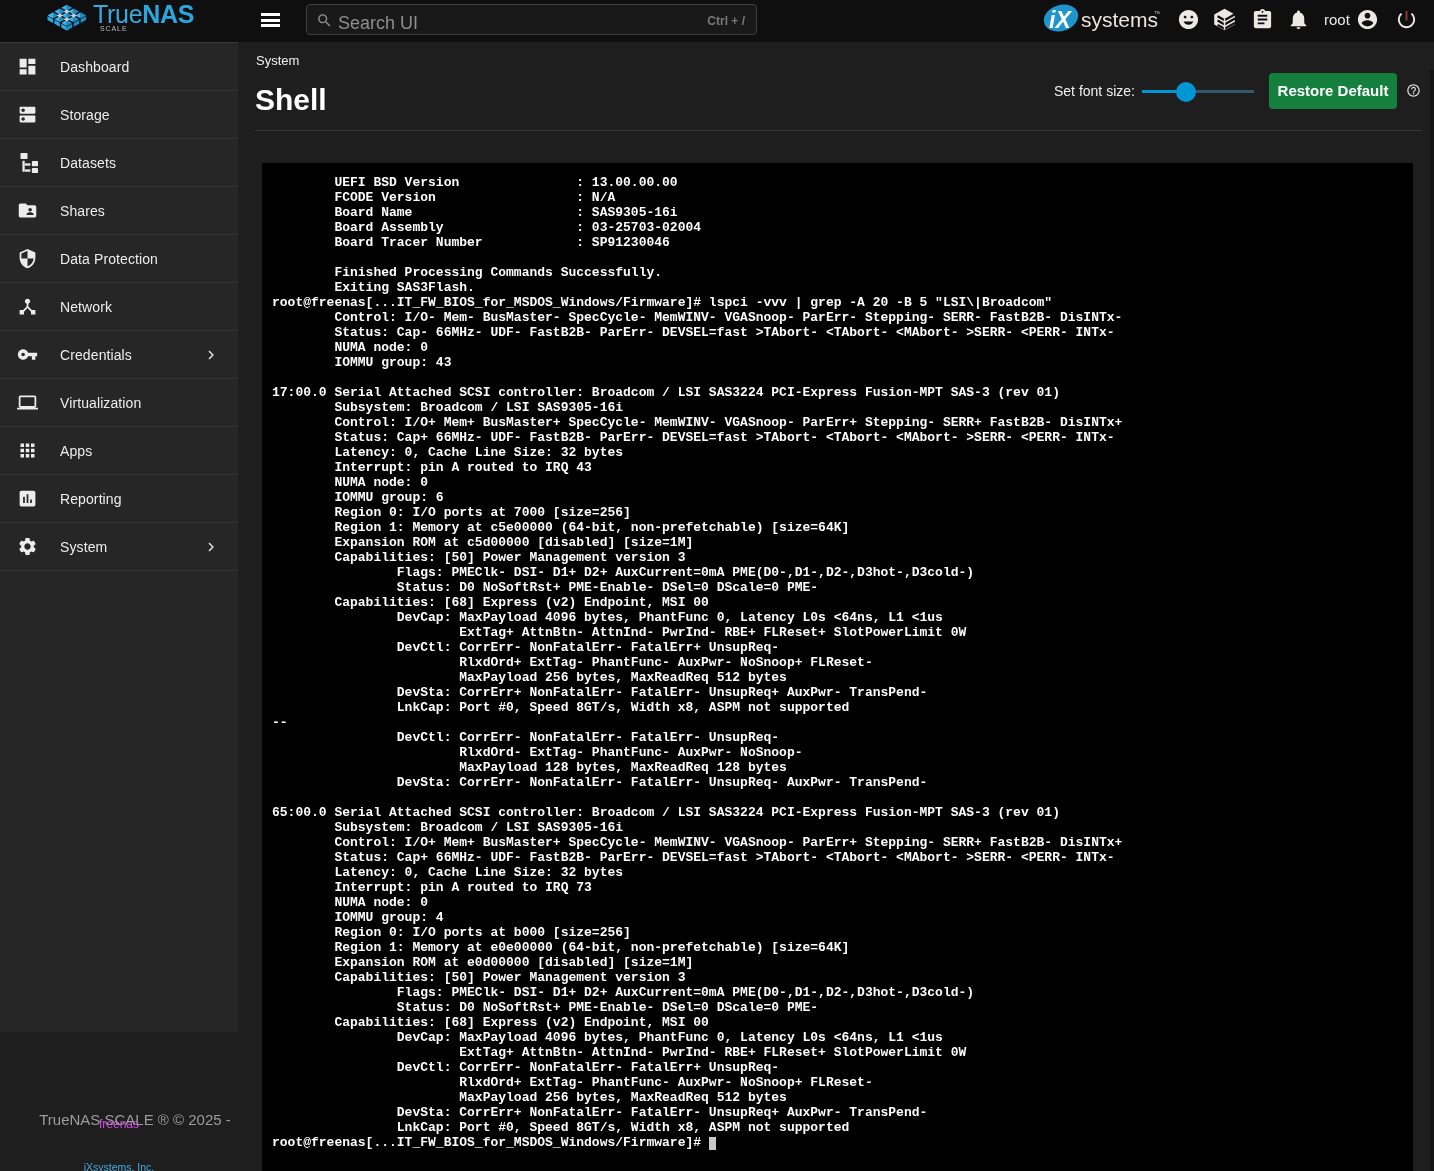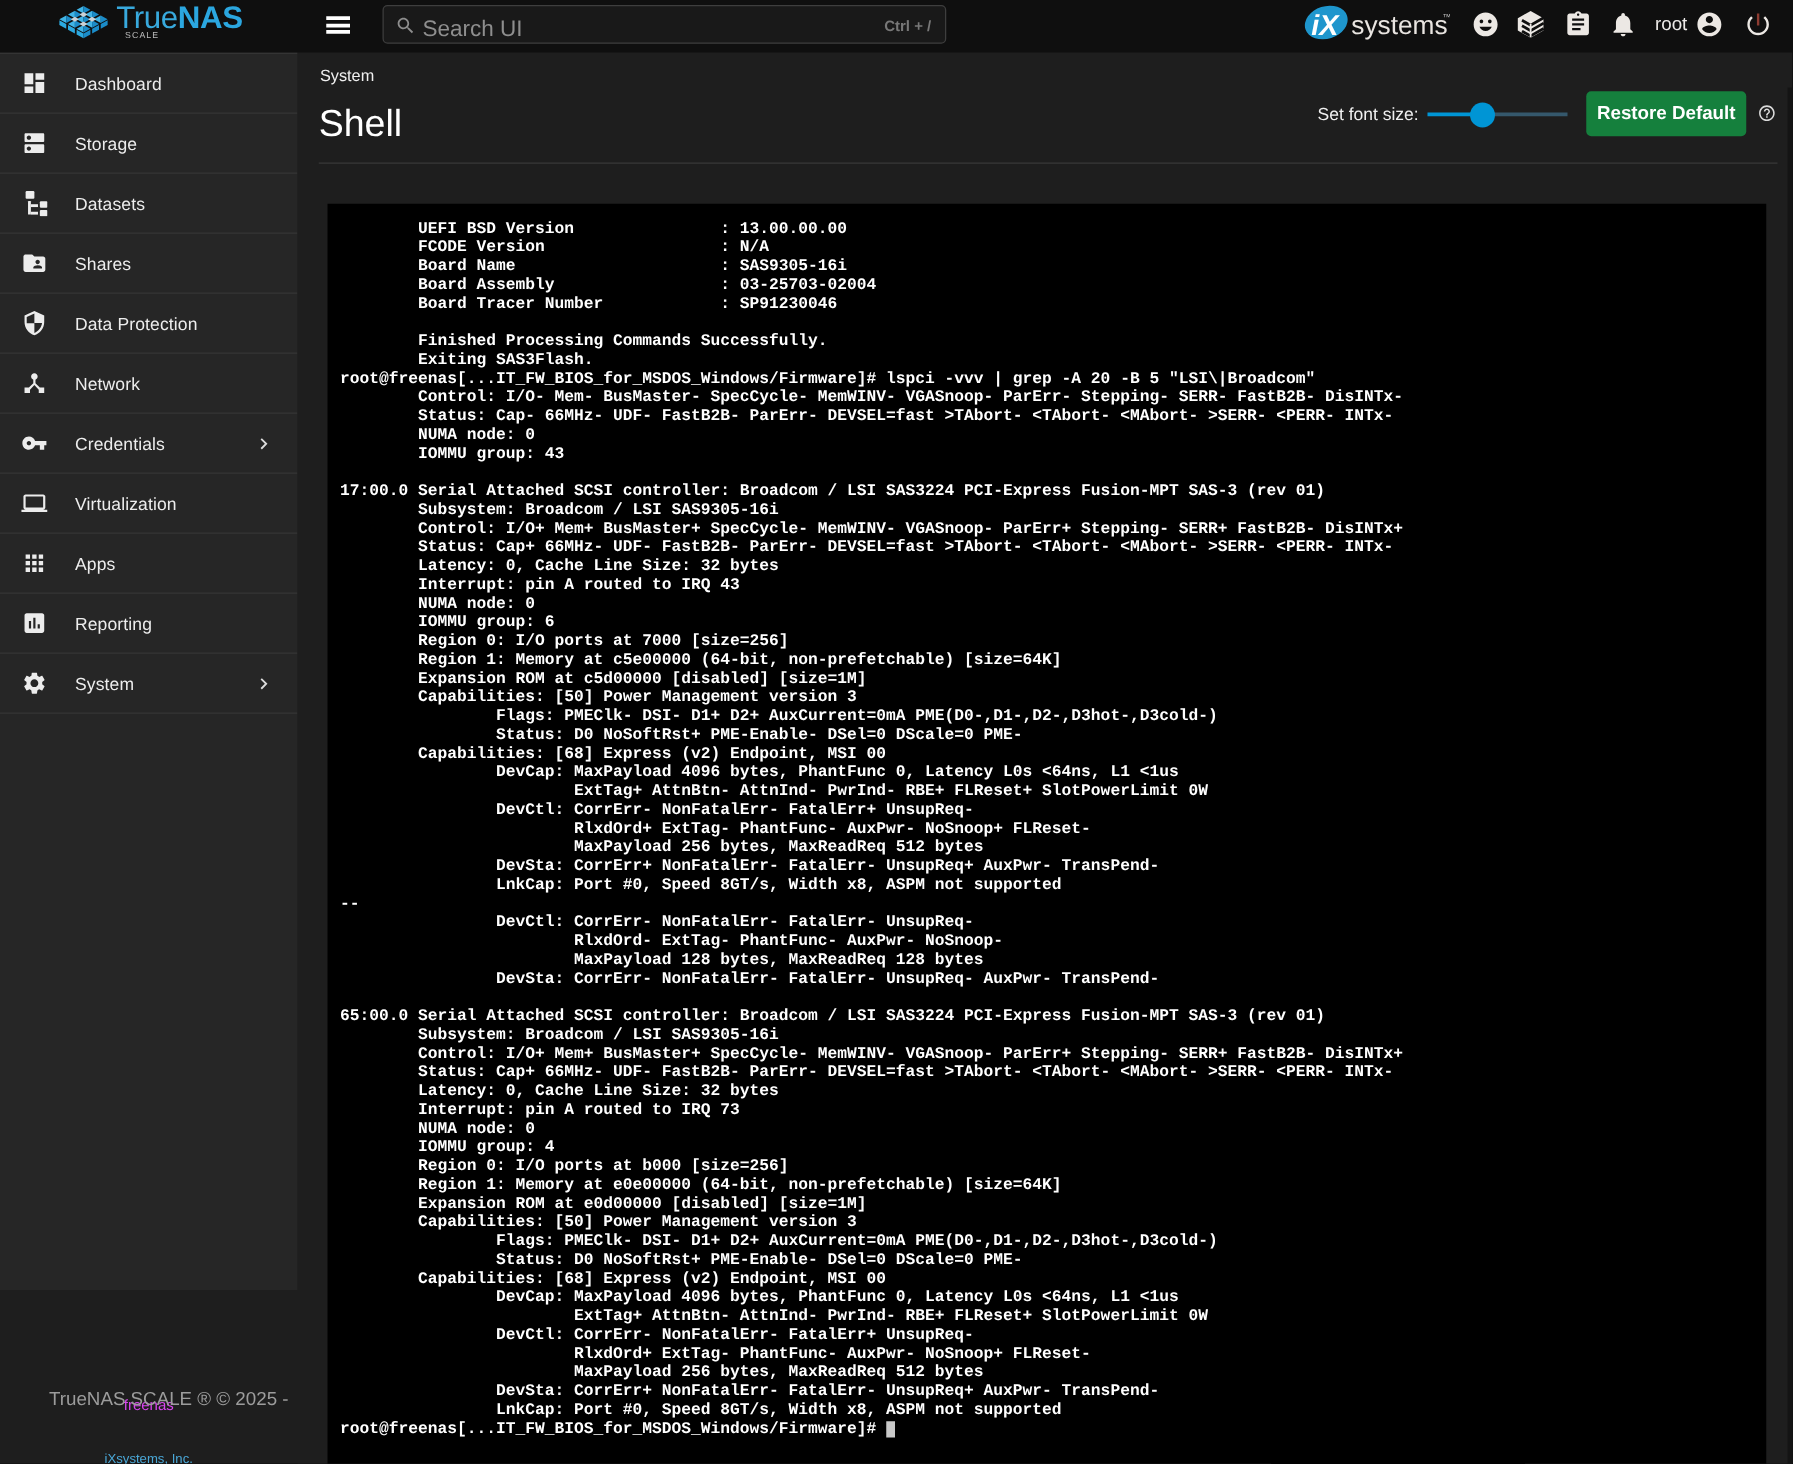--- a/index.html
+++ b/index.html
@@ -8,21 +8,21 @@
 .topbar { position:absolute; top:0; left:0; width:1434px; height:42px; background:#0f0f0f; z-index:5; }
 .sidebar { position:absolute; top:42px; left:0; width:238px; height:990px; background:#262626; border-top:1px solid #3a3a3a; }
 .navitem { height:48px; display:flex; align-items:center; position:relative; border-bottom:1px solid rgba(255,255,255,0.07); }
 .navitem svg { position:absolute; left:17px; width:21px; height:21px; fill:#ececec; }
 .navitem .lbl { position:absolute; left:60px; font-size:14px; color:#ededed; letter-spacing:0.1px; }
 .navitem .chev { position:absolute; left:202px; width:18px; height:18px; fill:#dcdcdc; }
 .sb-foot { position:absolute; width:238px; text-align:center; color:#9c9c9c; }
 .main { position:absolute; top:42px; left:238px; width:1196px; height:1129px; background:#1e1e1e; }
 .crumbbar { position:absolute; top:0; left:0; width:1196px; height:28px; }
 .crumb { position:absolute; top:11px; left:18px; font-size:13px; color:#f0f0f0; }
-.title { position:absolute; top:41px; left:17px; font-size:30px; font-weight:normal; color:#fff; }
+.title { position:absolute; top:41px; left:17px; font-size:30px; font-weight:bold; color:#fff; }
 .hdrline { position:absolute; top:88px; left:17px; width:1167px; height:1px; background:#383838; }
 .fontlbl { position:absolute; top:41px; left:816px; font-size:14px; color:#f0f0f0; }
 .btn { position:absolute; top:31px; left:1031px; width:128px; height:36px; background:#15803d; border-radius:4px; color:#fff; font-size:15px; font-weight:bold; text-align:center; line-height:36px; }
 .term { position:absolute; top:121px; left:24px; width:1151px; height:1008px; background:#000; }
 .term pre { position:absolute; top:12px; left:10px; font-family:"Liberation Mono",monospace; font-size:13px; line-height:15px; color:#fff; font-weight:bold; }
 .cur { display:inline-block; width:7px; height:13px; background:#c9c9c9; vertical-align:-2px; }
 .slider { position:absolute; top:48px; left:904px; width:112px; height:4px; }
 .slider .l { position:absolute; left:0; top:0; width:44px; height:3px; background:#0095d5; }
 .slider .r { position:absolute; left:44px; top:0; width:68px; height:3px; background:#35586c; }
 .slider .thumb { position:absolute; left:34px; top:-8px; width:20px; height:20px; border-radius:50%; background:#0095d5; }

